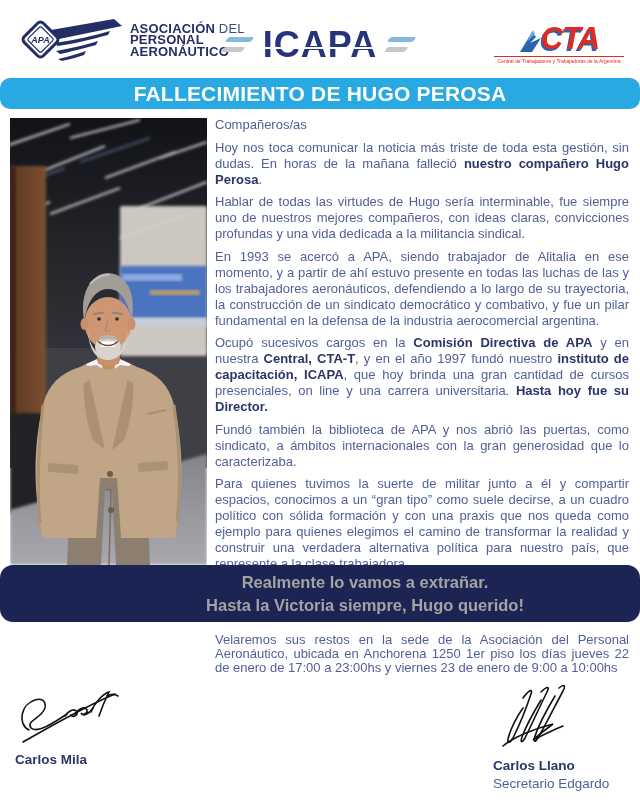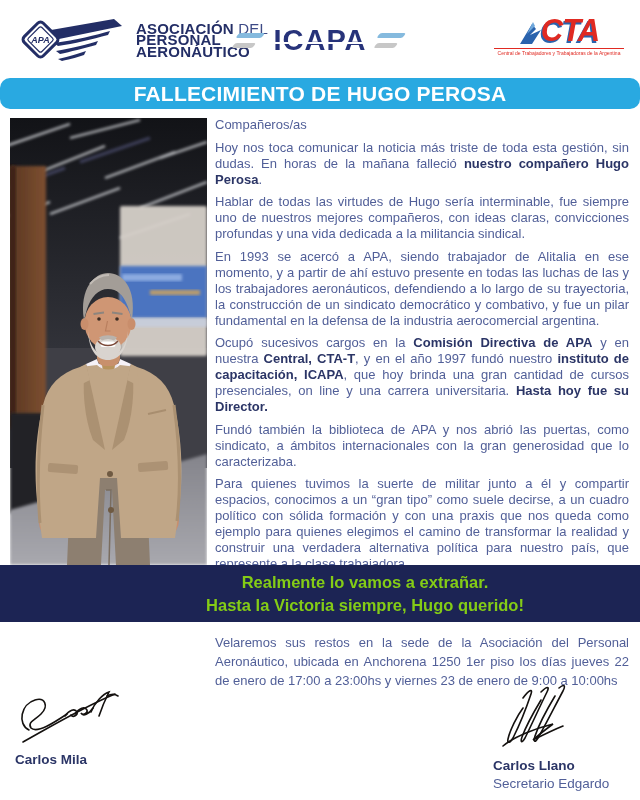--- a/index.html
+++ b/index.html
@@ -5,62 +5,62 @@
   * { margin:0; padding:0; box-sizing:border-box; }
   html,body { background:#e9e9e9; }
   body { font-family:"Liberation Sans", sans-serif; }
   .page {
     position:relative; width:640px; height:800px; margin:0 auto;
     background:#ffffff; overflow:hidden;
   }
 
   
   .apa-logo { position:absolute; left:18px; top:14px; display:flex; align-items:center; }
-  .apa-org { margin-left:6px; color:#232e66; font-size:15px; font-weight:bold; line-height:11.5px; letter-spacing:.2px; }
+  .apa-org { margin-left:0; color:#232e66; font-size:13px; font-weight:bold; line-height:11.5px; letter-spacing:.2px; }
   .apa-org .light { font-weight:normal; color:#3d4a86; }
 
   .icapa-logo { position:absolute; left:50%; top:24px; transform:translateX(-50%); display:flex; align-items:center; }
-  .icapa-word { position:relative; color:#27337a; font-weight:bold; font-size:29px; letter-spacing:1px; padding:0 6px; }
+  .icapa-word { position:relative; color:#27337a; font-weight:bold; font-size:36px; letter-spacing:1px; padding:0 6px; }
   .icapa-word::after { content:""; position:absolute; left:4px; right:4px; top:54%; height:2.5px; background:#ffffff; }
   .wing-dashes { position:relative; width:30px; height:20px; }
   .wing-dashes span { position:absolute; height:4.5px; border-radius:2px; transform:skewX(-35deg); }
   .wing-dashes .blue { background:#85bade; width:26px; top:2px; }
   .wing-dashes .gray { background:#c7c7c7; width:21px; top:12px; }
   .wing-left .blue { left:0; } .wing-left .gray { left:-4px; }
   .wing-right .blue { right:-2px; } .wing-right .gray { right:6px; }
 
   .cta-logo { position:absolute; right:16px; top:16px; width:130px; text-align:center; }
   .cta-row { display:flex; align-items:flex-end; justify-content:center; }
-  .cta-word { color:#e02a22; font-size:31px; line-height:30px; font-weight:bold; font-style:italic; letter-spacing:-1px; text-shadow:-1.5px 1.5px 0 #2a63ad; }
+  .cta-word { color:#e02a22; font-size:31px; line-height:30px; font-weight:bold; font-style:italic; letter-spacing:-1px; text-shadow:-1.5px 1.5px 0 #2a63ad;margin-top:8px; }
   .cta-tagline { margin-top:2px; border-top:1.5px solid #e02a22; padding-top:1px; color:#e02a22; font-size:5px; white-space:nowrap; }
 
   
   .title-banner {
     position:absolute; left:0; top:78px; width:640px; height:31px;
     background:#29a9e1; color:#ffffff; display:flex; align-items:center; justify-content:center;
     font-size:21px; font-weight:bold; letter-spacing:.2px;border-radius:10px;
   }
 
   
   .portrait { position:absolute; left:10px; top:118px; width:197px; height:447px; overflow:hidden; }
 
   
   .article { position:absolute; left:215px; top:117px; width:414px; color:#515f98; font-size:13px; }
   .article p { margin:0 0 6.5px; line-height:16px; text-align:justify; hyphens:auto; -webkit-hyphens:auto; }
   .article .b, .wake .b { font-weight:bold; color:#2b3566; }
 
   
   .quote-banner {
     position:absolute; left:0; top:565px; width:640px; height:57px;
-    background:#1c2454; color:#84cc16;
+    background:#1c2454; color:#a3a3a3;border-radius:13px;
   }
   .quote-inner { padding:6px 0 0 90px; text-align:center; font-weight:bold; font-size:16.5px; line-height:23px; }
 
   
-  .wake { position:absolute; left:215px; top:633px; width:414px; color:#515f98; font-size:13px; line-height:19px; text-align:justify; hyphens:auto; }
+  .wake { position:absolute; left:215px; top:633px; width:414px; color:#515f98; font-size:13px; line-height:14px; text-align:justify; hyphens:auto; }
 
   
   .sig-block { position:absolute; }
   .sig-left { left:15px; top:684px; }
   .sig-right { left:493px; top:684px; }
   .sig-name { font-size:13.5px; font-weight:bold; color:#2b3566; margin-top:2px; }
   .sig-title { font-size:13.5px; color:#515f98; margin-top:3px; }
 </style>
 </head>
 <body>

